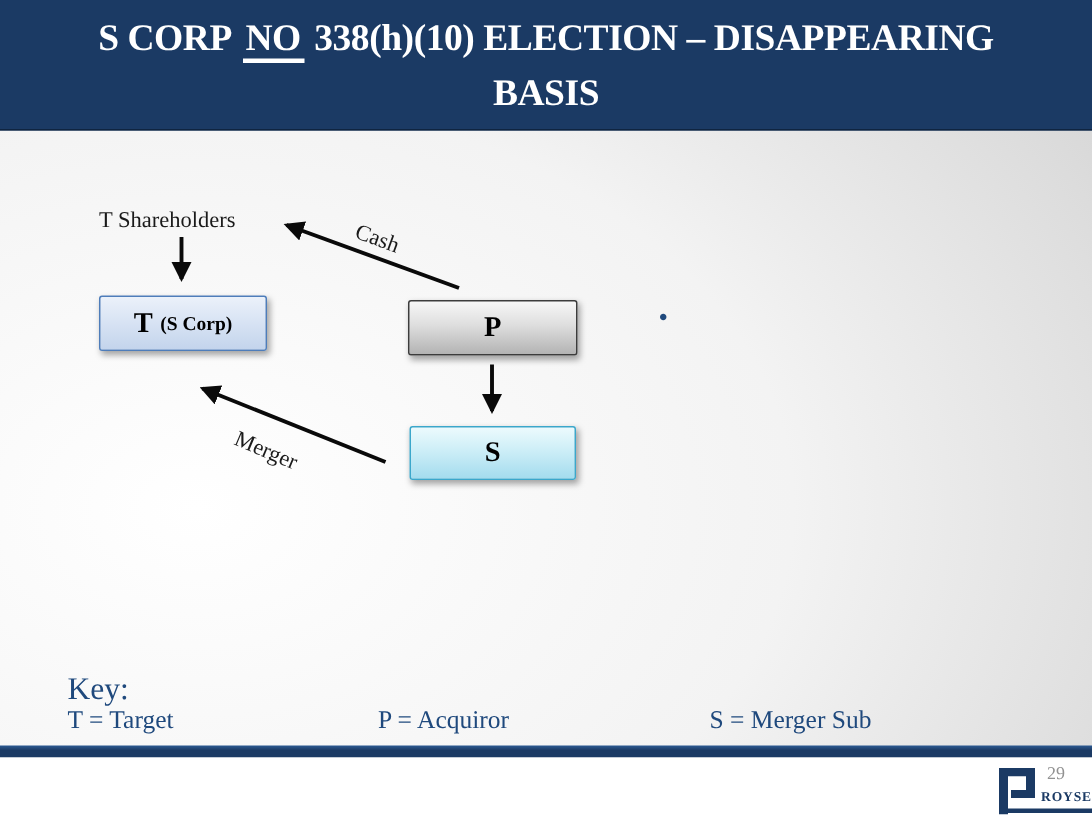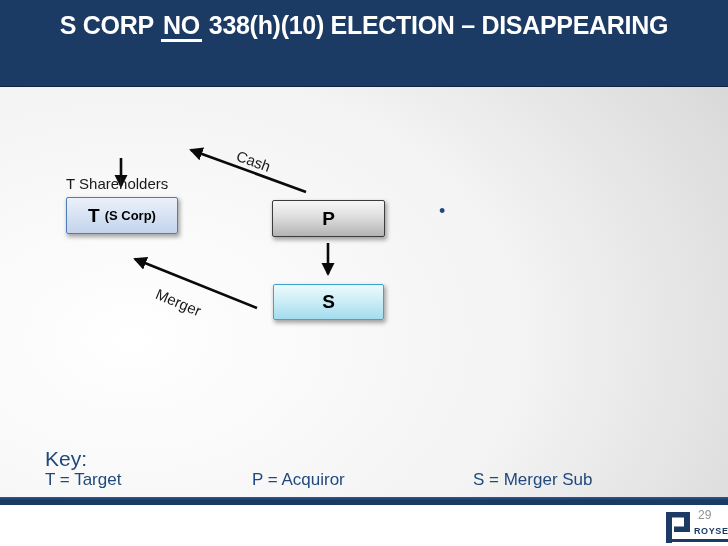--- a/index.html
+++ b/index.html
@@ -5,20 +5,21 @@
   * { margin: 0; padding: 0; box-sizing: border-box; }
   html, body { background: #555; }
   body { font-family: "Liberation Sans", "DejaVu Sans", sans-serif; }
 
   .slide {
     position: relative;
     width: 728px; height: 546px;
     margin: 0 auto;
     overflow: hidden;
     background: radial-gradient(ellipse 130% 120% at 18% 62%, #ffffff 0%, #f3f3f3 42%, #dcdcdc 70%, #c2c2c2 100%);
+    font-family: Liberation Serif, serif;
   }
 
   
   .titlebar {
     position: absolute; left: 0; top: 0; width: 728px; height: 87px;
     background: #1b3a64;
     border-bottom: 1px solid #0f2440;
   }
   .title {
     padding-top: 7px;
@@ -30,21 +31,21 @@
     letter-spacing: -0.3px;
   }
   .title .u {
     border-bottom: 3px solid #ffffff;
     padding: 0 2px 0px;
     margin: 0 7px;
   }
 
   
   .label { position: absolute; color: #1a1a1a; font-size: 15px; white-space: nowrap; }
-  .lbl-tsh { left: 66px; top: 139px; margin-top: 36px; }
+  .lbl-tsh { left: 66px; top: 139px; }
   .lbl-cash   { left: 240px; top: 147px; transform: rotate(20deg); transform-origin: left top; }
   .lbl-merger { left: 160px; top: 285px; transform: rotate(23deg); transform-origin: left top; }
   .lbl-carryover { left: 56px; top: 327px; font-weight: bold; font-size: 17px; color: #111; }
 
   .node {
     position: absolute;
     display: flex; align-items: center; justify-content: center;
     border-radius: 2px;
     font-weight: bold; color: #000;
     box-shadow: 1.5px 2.5px 4px rgba(0,0,0,0.35);
@@ -115,20 +116,21 @@
   }
 </style>
 </head>
 <body>
 
 <div class="slide">
 
   <div class="titlebar">
     <div class="title">
       <div><span>S CORP</span><span class="u">NO</span><span>338(h)(10) ELECTION – DISAPPEARING</span></div>
+      <div>BASIS</div>
     </div>
   </div>
 
   <svg class="arrows" viewBox="0 0 728 546">
     <defs>
       <marker id="arrow" viewBox="0 0 10 10" refX="8.5" refY="5" markerWidth="5.2" markerHeight="5.2" orient="auto">
         <path d="M0,0 L10,5 L0,10 z" fill="#0a0a0a"></path>
       </marker>
     </defs>
     <line x1="121" y1="158" x2="121" y2="186" marker-end="url(#arrow)"></line>

